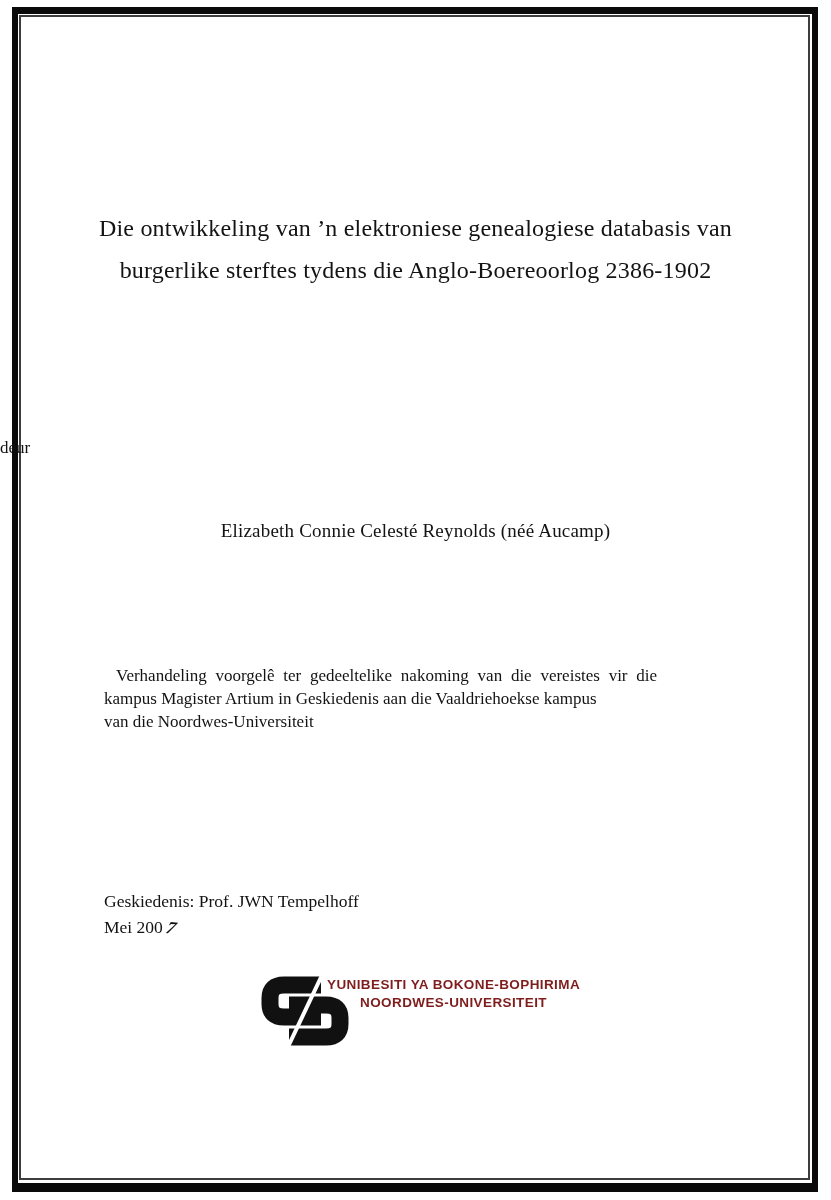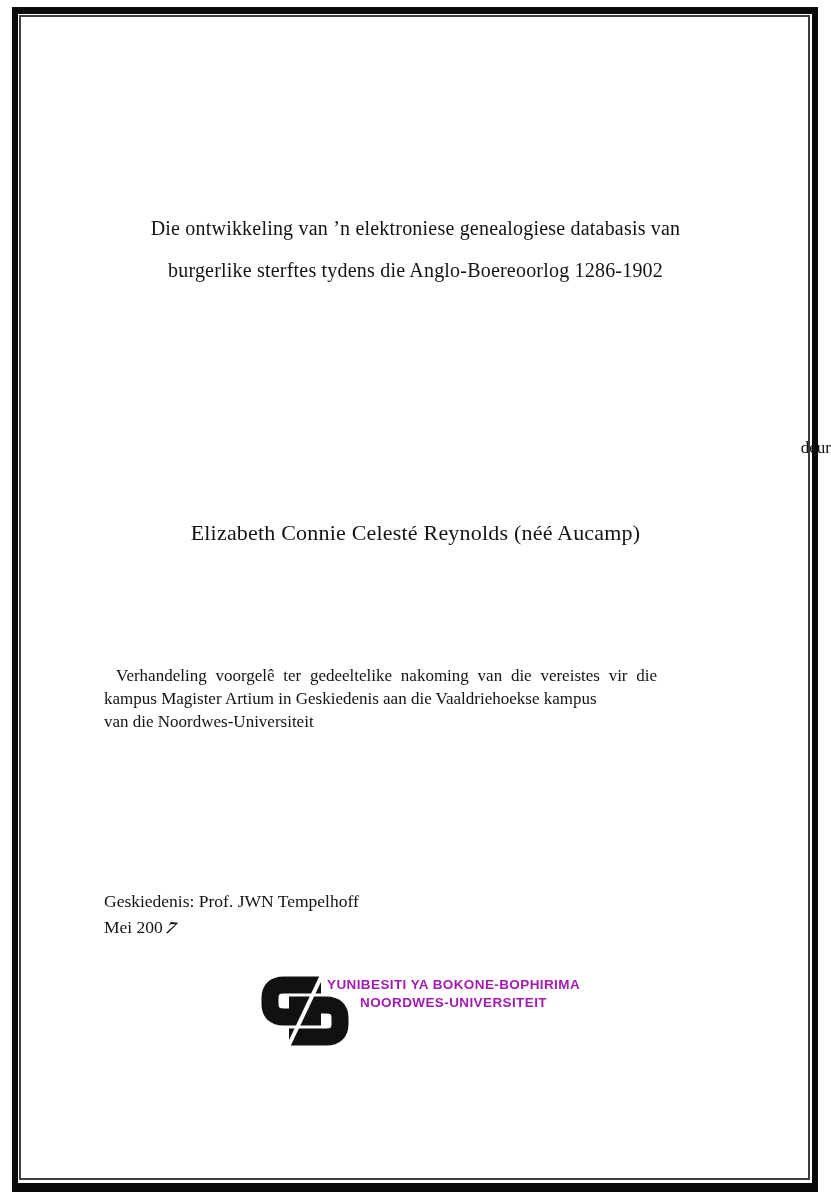--- a/index.html
+++ b/index.html
@@ -30,37 +30,37 @@
     top: 15px; left: 19px; right: 21px; bottom: 20px;
     border: 2px solid #3d3d3d;
     pointer-events: none;
   }
   
   .title-block {
     position: absolute;
     top: 207px;
     left: 0; right: 0;
     text-align: center;
-    font-size: 20px;
+    font-size: 24px;
     line-height: 42px;
     letter-spacing: 0.2px;
   }
   .byline {
     position: absolute;
     top: 438px;
     left: 0; right: 0;
-    text-align: right;
+    text-align: left;
     font-size: 17px;
   }
   .author {
     position: absolute;
     top: 520px;
     left: 0; right: 0;
     text-align: center;
-    font-size: 22px;
+    font-size: 19px;
     letter-spacing: 0.2px;
   }
   .statement {
     position: absolute;
     top: 664px;
     left: 104px;
     width: 636px;
     font-size: 17px;
     line-height: 23px;
   }
@@ -99,35 +99,35 @@
   }
   .logo-text {
     margin-left: -26px;
     margin-top: 5px;
     text-align: center;
     font-family: "Liberation Sans", "DejaVu Sans", sans-serif;
     font-weight: bold;
     font-size: 13.5px;
     line-height: 17.5px;
     letter-spacing: 0.4px;
-    color: #a21caf;
+    color: #7f1d1d;
     white-space: nowrap;
   }
 </style>
 </head>
 <body>
 
 <div class="page">
 
   <div class="frame-outer"></div>
   <div class="frame-inner"></div>
 
   <div class="title-block">
     <div>Die ontwikkeling van ’n elektroniese genealogiese databasis van</div>
-    <div>burgerlike sterftes tydens die Anglo-Boereoorlog 1286-1902</div>
+    <div>burgerlike sterftes tydens die Anglo-Boereoorlog 2386-1902</div>
   </div>
 
   <div class="byline">deur</div>
 
   <div class="author">Elizabeth Connie Celesté Reynolds (néé Aucamp)</div>
 
   <div class="statement">
     <span class="justified">Verhandeling voorgelê ter gedeeltelike nakoming van die vereistes vir die</span>
     <span><span>kampus </span><span class="ital">Magister Artium</span><span> in Geskiedenis aan die Vaaldriehoekse kampus</span></span>
     <br>

